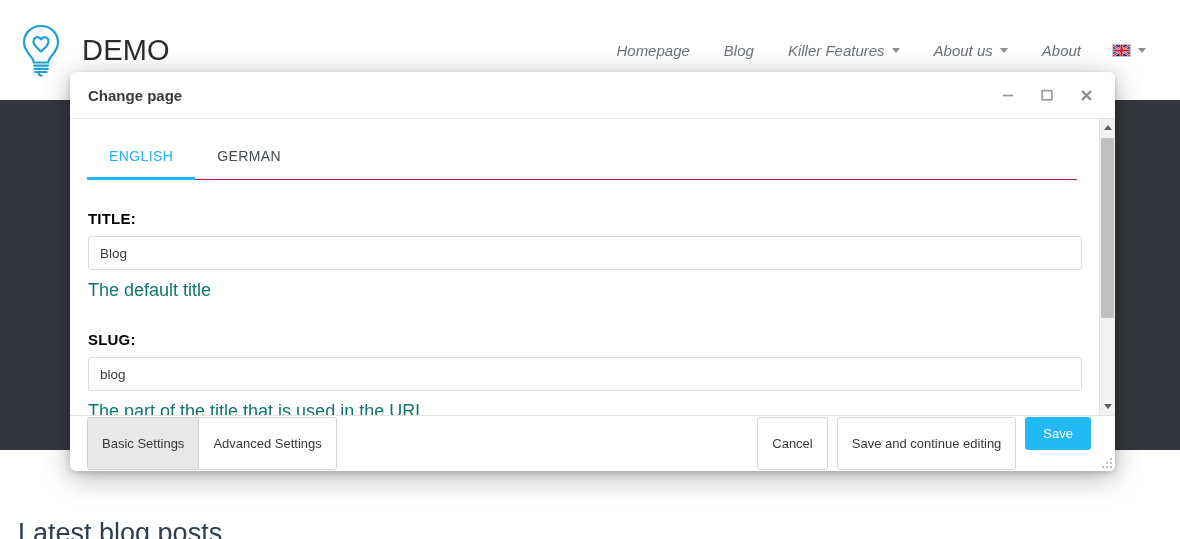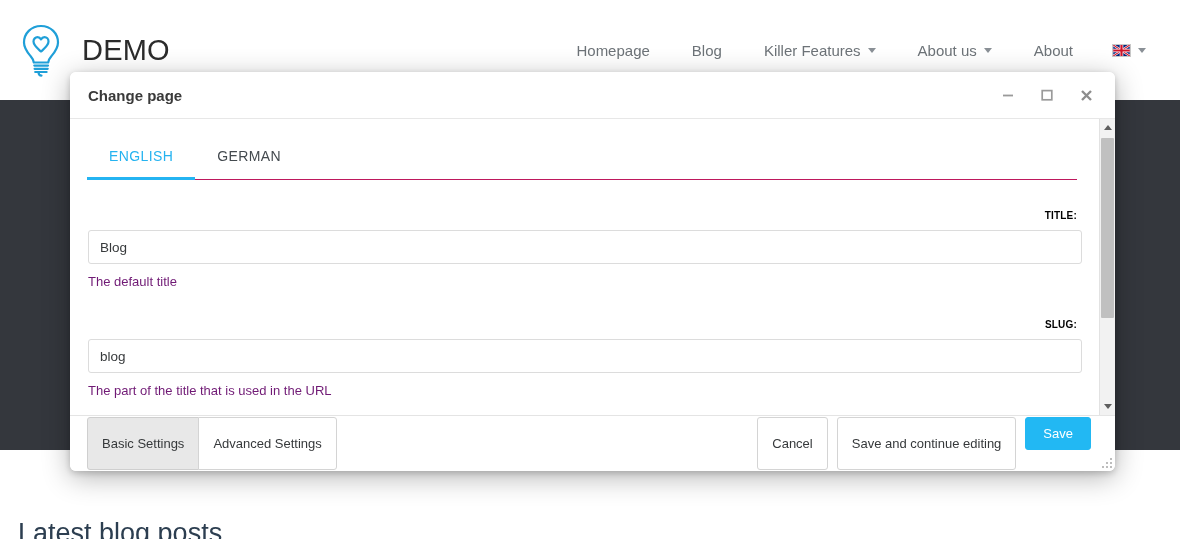--- a/index.html
+++ b/index.html
@@ -41,21 +41,22 @@
     margin-left: 18px;
     letter-spacing: .2px;
     font-weight: 400;
     white-space: nowrap;
   }
   .site-nav {
     margin-left: auto;
     margin-right: 22px;
     display: flex;
     align-items: center;
-    gap: 8px;
+    gap: 0px;
+    font-style: italic;
   }
   .nav-item {
     font-size: 15px;
     color: #6d7378;
     padding: 8px 17px;
     white-space: nowrap;
     display: flex;
     align-items: center;
     gap: 7px;
     cursor: pointer;
@@ -177,43 +178,42 @@
     cursor: pointer;
     border-bottom: 3px solid transparent;
     margin-bottom: -1px;
   }
   .tab.active {
     color: #25b3f0;
     border-bottom-color: #24b4f2;
   }
   .field-group { padding: 0 0 0 1px; }
   .field-label {
-    font-size: 10px;
+    font-size: 15px;
     font-weight: bold;
     color: #000000;
     letter-spacing: .2px;
     margin: 30px 0 9px 0;
-    text-align: right;
   }
   .field-input {
     display: block;
     width: 994px;
     height: 34px;
     padding: 6px 11px;
     font-size: 13.5px;
     color: #373a3c;
     font-family: "Liberation Sans", sans-serif;
     border: 1px solid #dcdcdc;
     border-radius: 3px;
     background: #fff;
     outline: none;
   }
   .field-help {
-    font-size: 13px;
-    color: #701a75;
+    font-size: 18px;
+    color: #0f766e;
     margin-top: 10px;
   }
 
   
   .scrollbar {
     width: 16px;
     flex: 0 0 16px;
     background: #f2f2f2;
     border-left: 1px solid #e2e2e2;
     display: flex;

